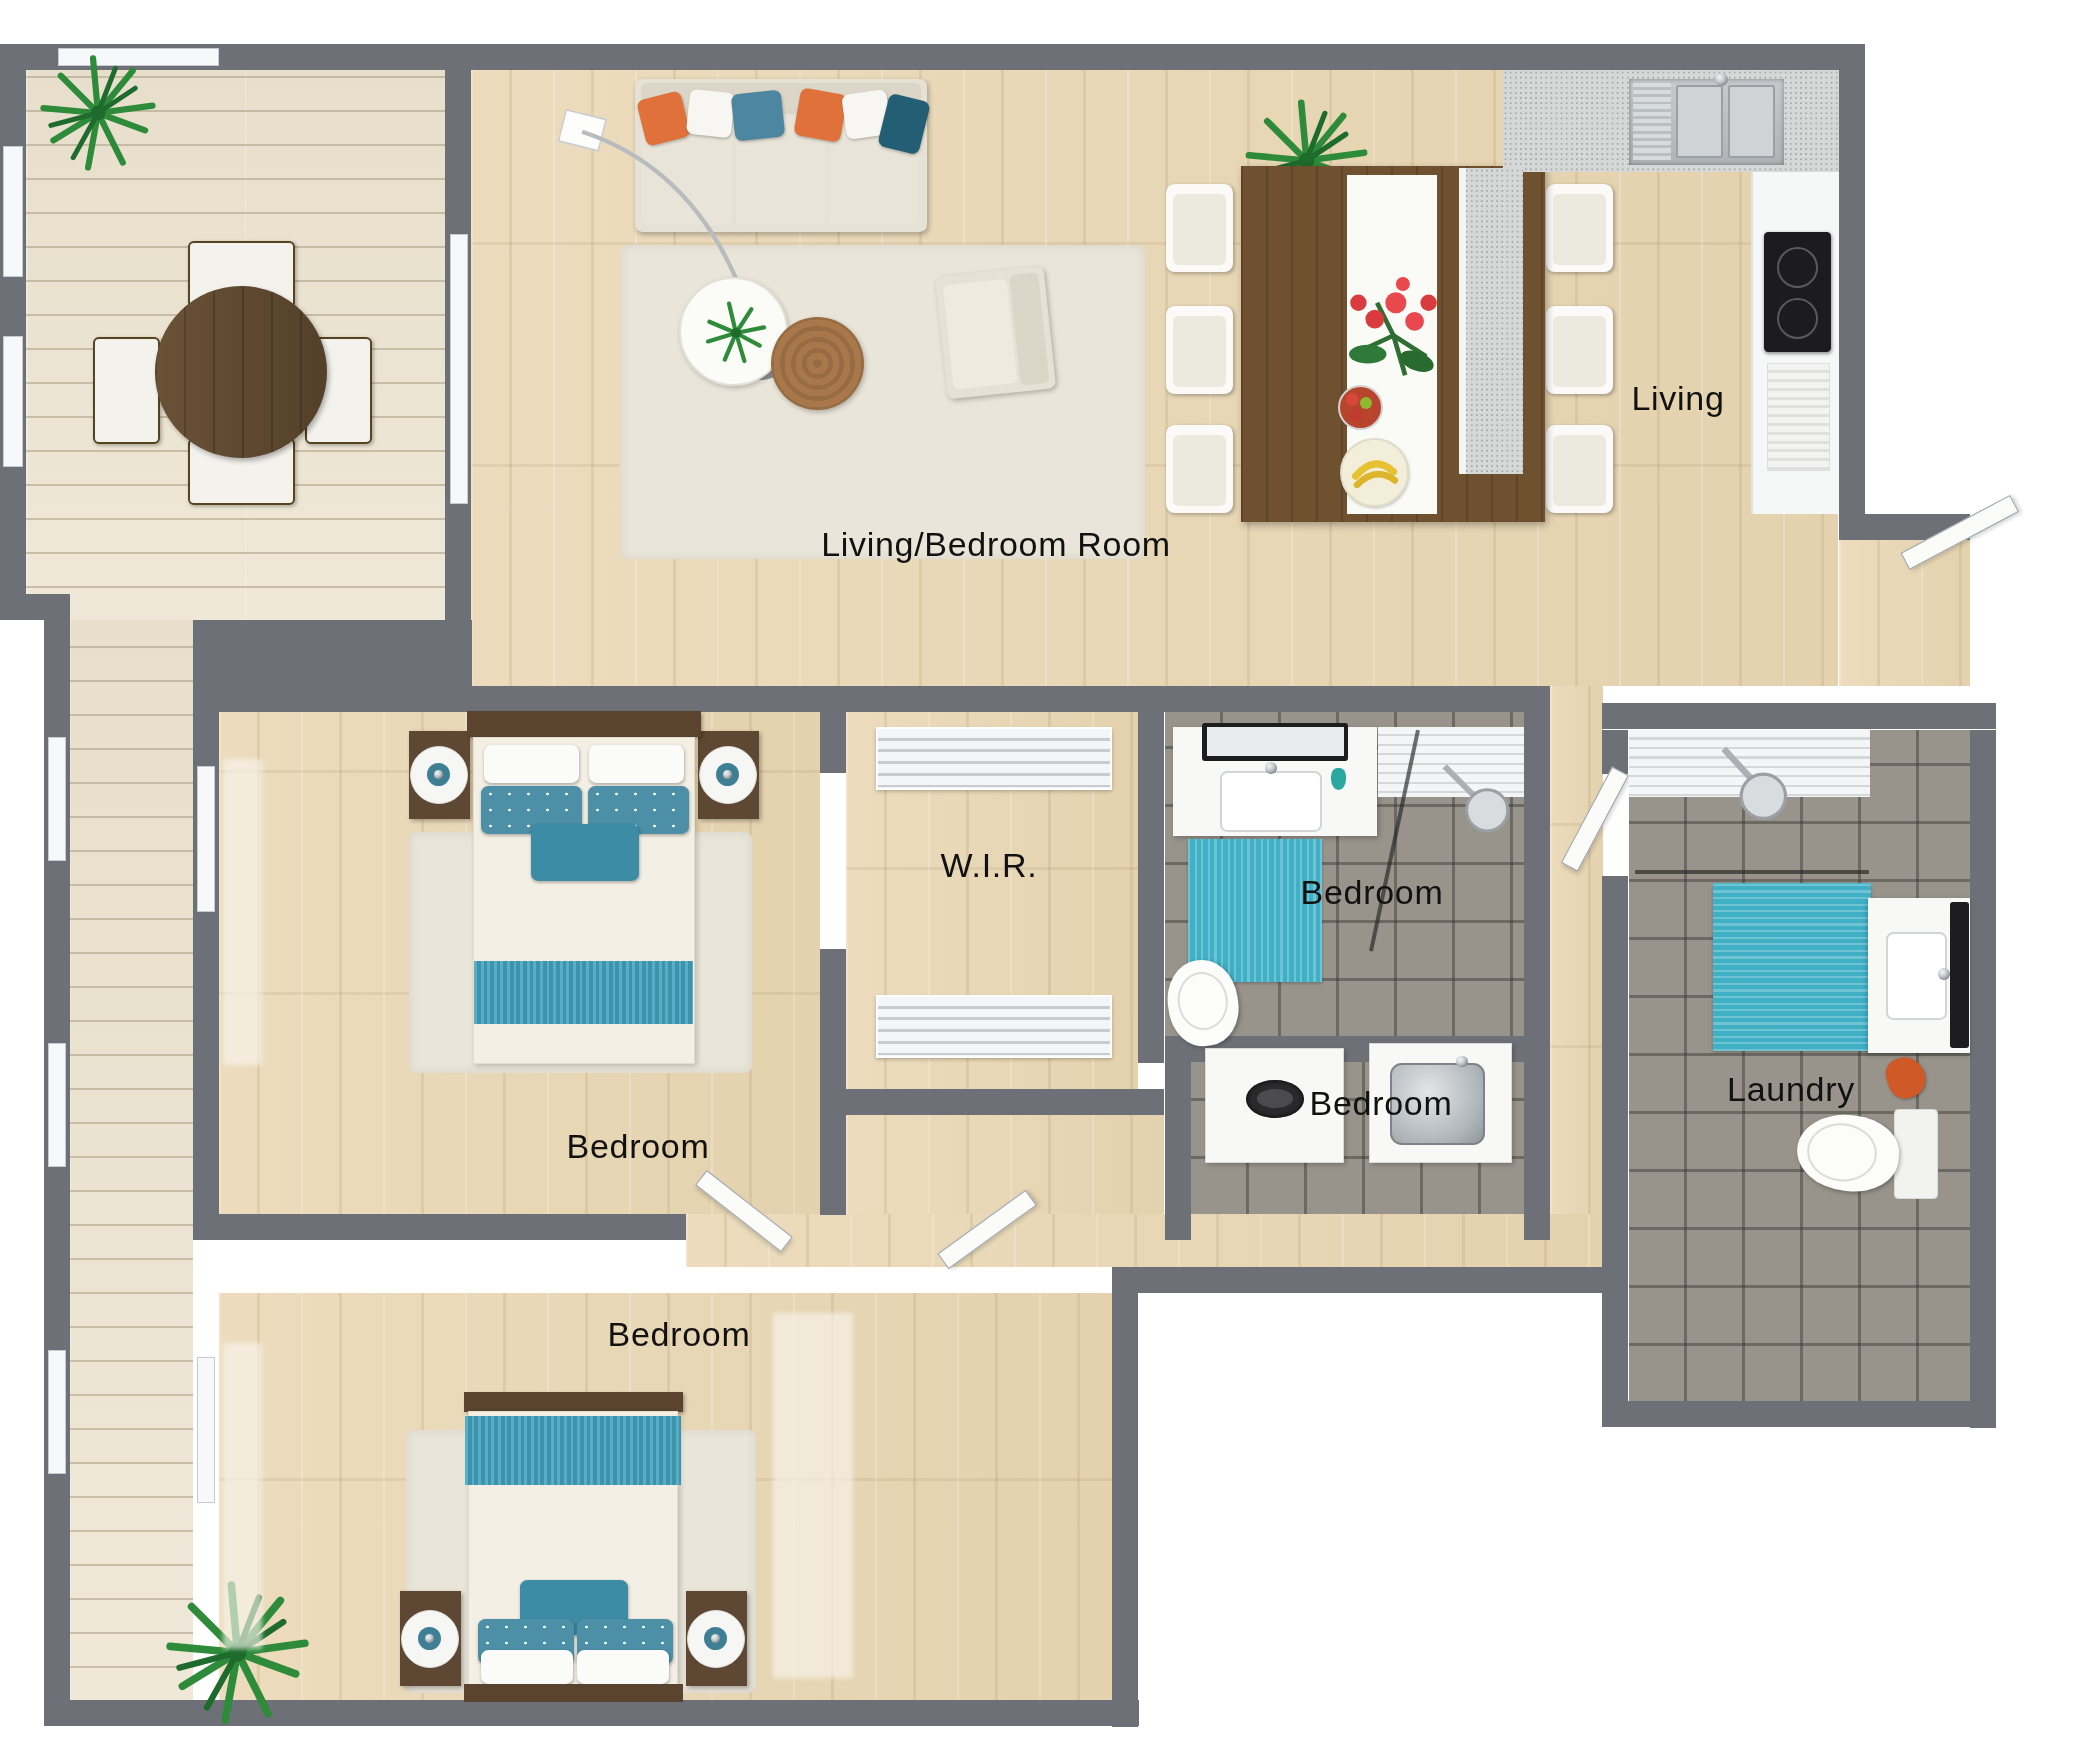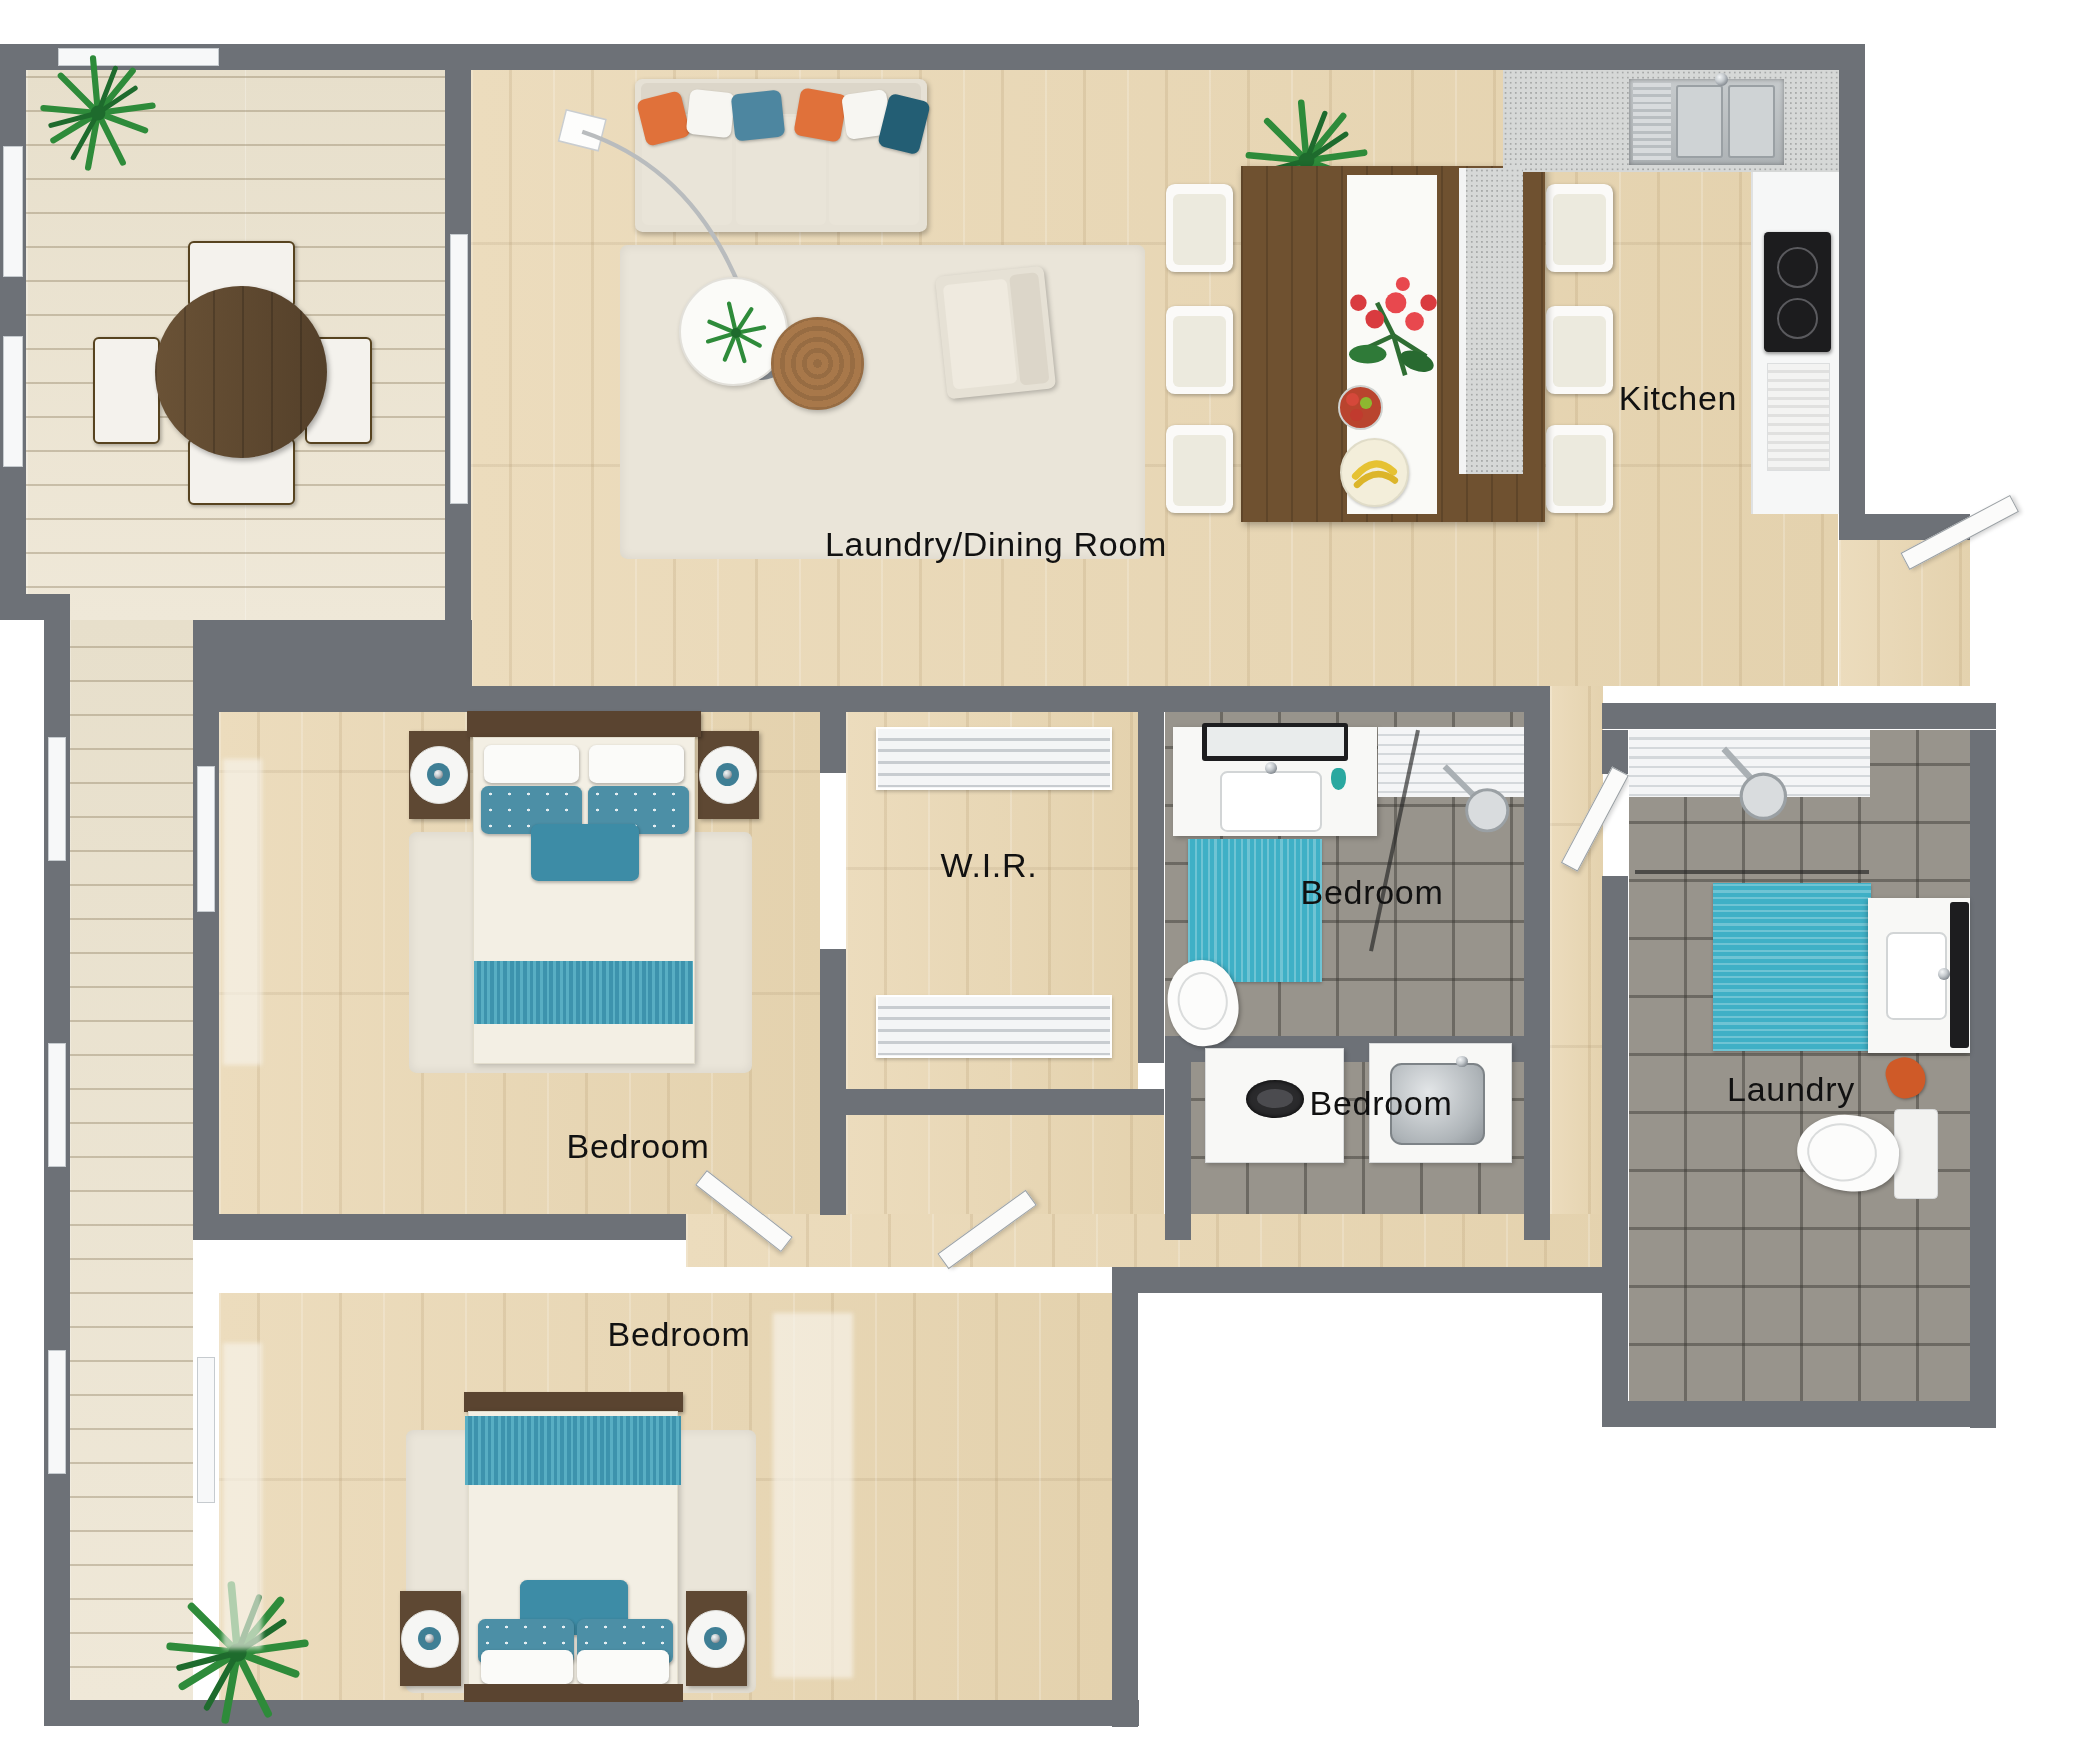--- a/index.html
+++ b/index.html
@@ -374,22 +374,22 @@
   <div class="a" style="left:468px;top:1411px;width:210px;height:276px;background:#f3efe4;border:1.5px solid #e2ddcd;box-sizing:border-box;box-shadow:1.5px 2.2px 5.8px rgba(0,0,0,.2)">
     <div class="a" style="left:-4.4px;top:4.4px;width:216px;height:69px;background:repeating-linear-gradient(90deg,#58aec3 0 2.9px,#3d93ad 2.9px 6.6px)"></div>
     <div class="a pillow" style="left:51px;top:168px;width:108px;height:55px;background:#3d8ca6"></div>
     <div class="a pillow" style="left:8.8px;top:207px;width:96px;height:45px;background-color:#4c8fa6;background-image:radial-gradient(rgba(255,255,255,.85) 1.5px,rgba(0,0,0,0) 1.9px);background-size:19px 16px"></div>
     <div class="a pillow" style="left:108px;top:207px;width:96px;height:45px;background-color:#4c8fa6;background-image:radial-gradient(rgba(255,255,255,.85) 1.5px,rgba(0,0,0,0) 1.9px);background-size:19px 16px"></div>
     <div class="a pillow" style="left:11.7px;top:238px;width:92px;height:34px;background:#fbfbf9"></div>
     <div class="a pillow" style="left:108px;top:238px;width:92px;height:34px;background:#fbfbf9"></div>
   </div>
   <div class="a" style="left:464px;top:1684px;width:219px;height:17.5px;background:#5a4430"></div>
 
-  <div class="a rl" style="left:996px;top:544px">Laundry/Dining Room</div>
-  <div class="a rl" style="left:1678px;top:398px">Kitchen</div>
+  <div class="a rl" style="left:996px;top:544px">Living/Bedroom Room</div>
+  <div class="a rl" style="left:1678px;top:398px">Living</div>
   <div class="a rl" style="left:989px;top:865px">W.I.R.</div>
   <div class="a rl" style="left:1372px;top:892px">Bedroom</div>
   <div class="a rl" style="left:1381px;top:1103px">Bedroom</div>
   <div class="a rl" style="left:1791px;top:1089px">Laundry</div>
   <div class="a rl" style="left:638px;top:1146px">Bedroom</div>
   <div class="a rl" style="left:679px;top:1334px">Bedroom</div>
 
 </div>
 
 

